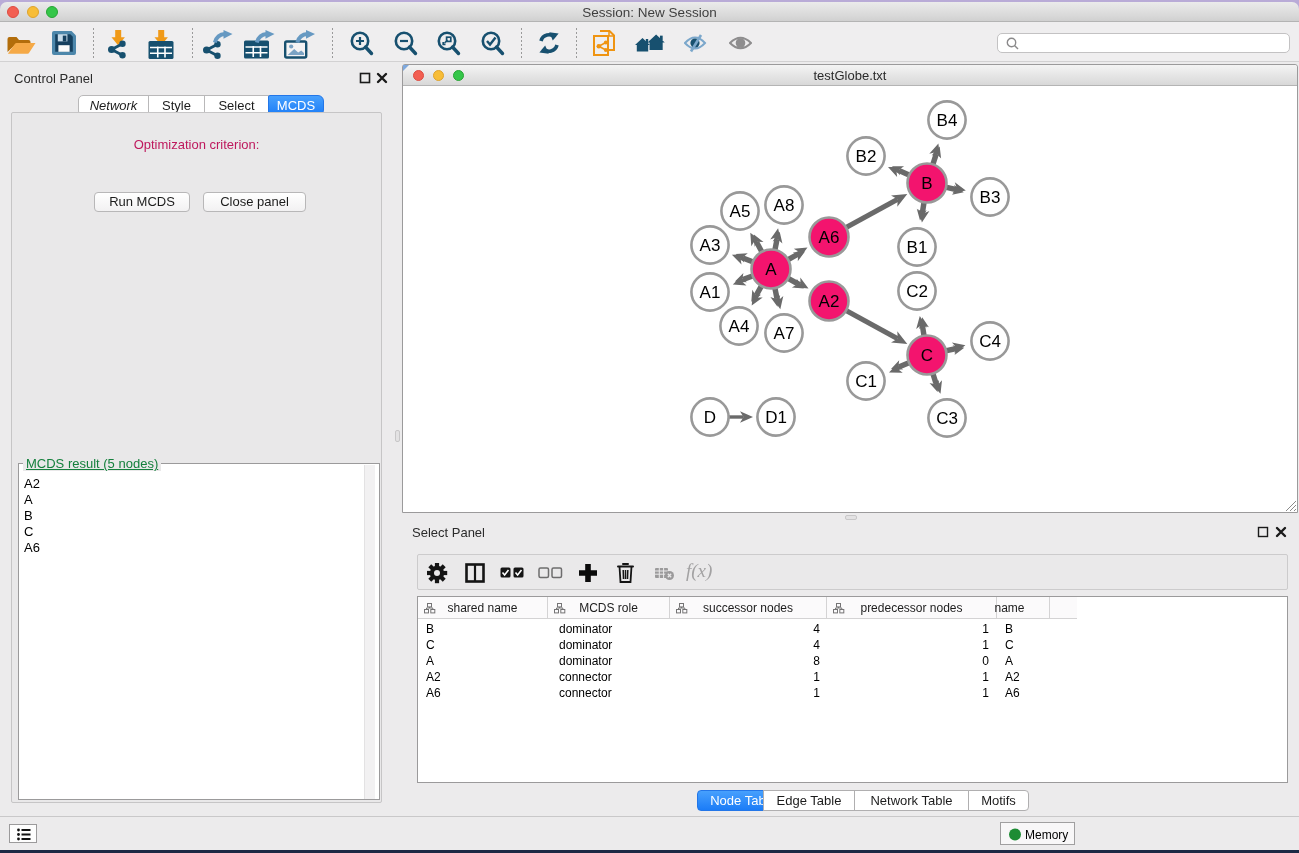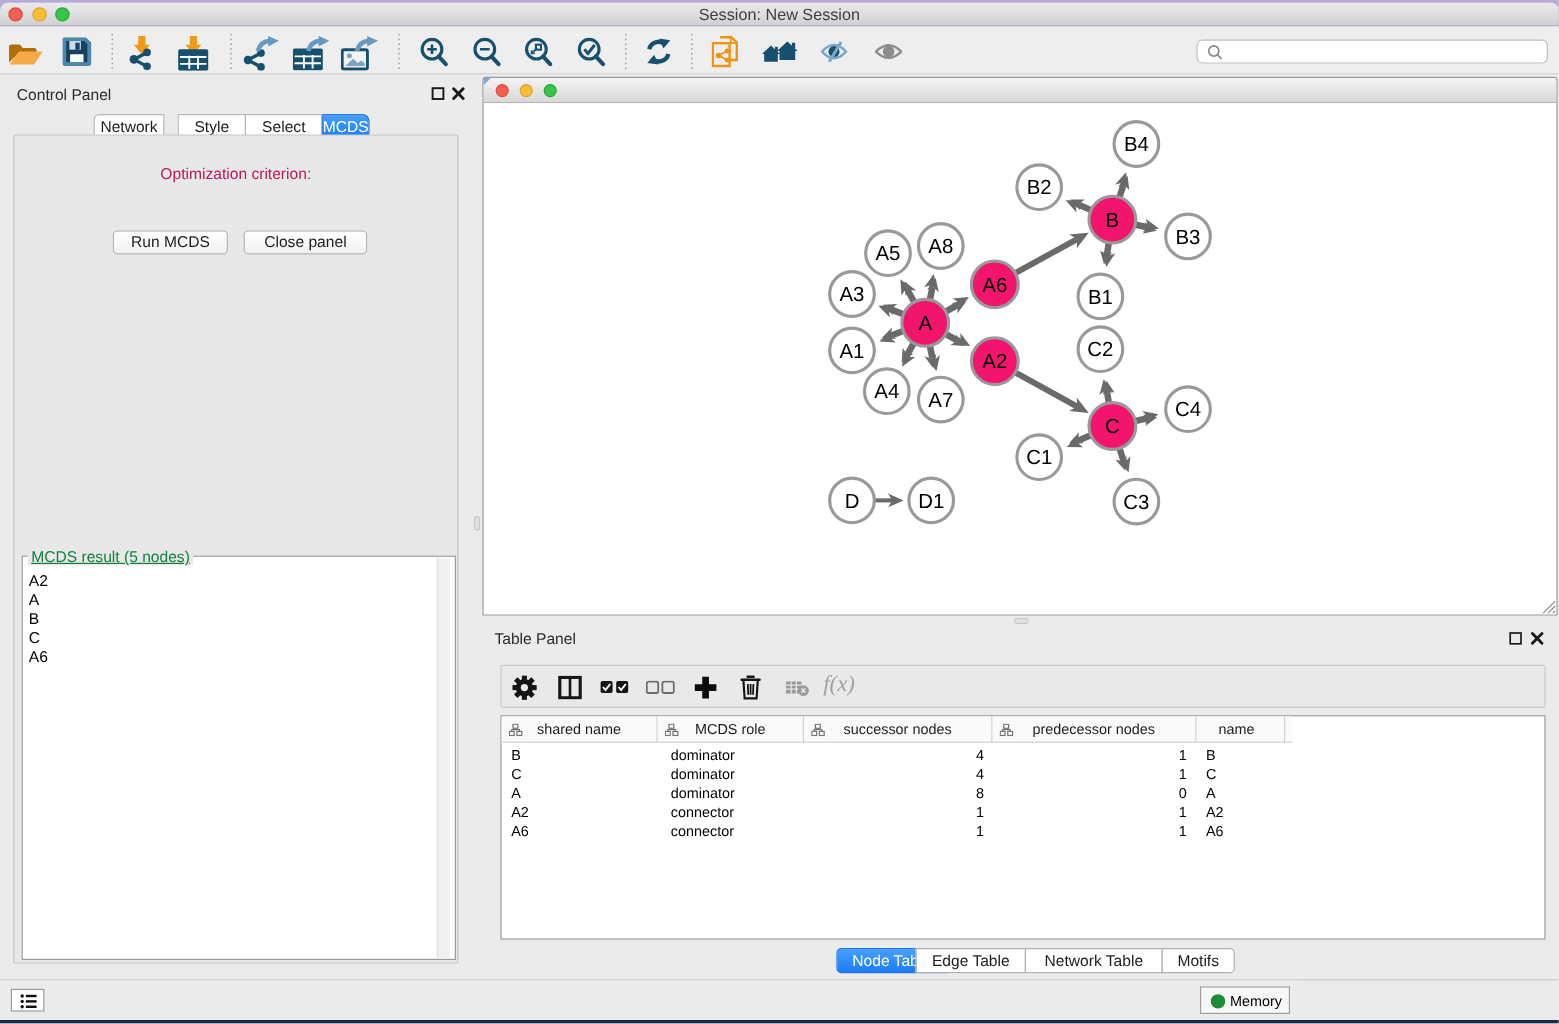--- a/index.html
+++ b/index.html
@@ -220,40 +220,41 @@
     </div>
 </div>
 
 <div class="abs" id="cpTitle">Control Panel</div>
 <svg class="ico" style="left:359px;top:72px" width="12" height="12" viewBox="0 0 12 12">
     <rect x="1.5" y="1.5" width="9" height="9" fill="none" stroke="#1a1a1a" stroke-width="1.6"></rect>
   </svg>
 <svg class="ico" style="left:376px;top:72px" width="12" height="12" viewBox="0 0 12 12">
     <path d="M2 2 L10 10 M10 2 L2 10" stroke="#1a1a1a" stroke-width="2.4" stroke-linecap="round"></path>
   </svg>
-<div class="abs tab" style="left:78px;width:59px;border-radius:5px 0 0 5px;">Network</div>
+<div class="abs tab" style="left:78px;width:71px;border-radius:5px 0 0 5px;font-style:italic;">Network</div>
 <div class="abs tab" style="left:148px;width:57px;">Style</div>
 <div class="abs tab" style="left:204px;width:65px;">Select</div>
-<div class="abs tab tabsel" style="left:268px;width:40px;border-radius:2px 6px 6px 2px;">MCDS</div>
+<div class="abs tab tabsel" style="left:268px;width:56px;border-radius:2px 6px 6px 2px;">MCDS</div>
 <div class="abs" id="tabpane">
   <div class="abs" id="optlabel">Optimization criterion:</div>
   <div class="abs btn" style="left:82px;width:96px;">Run MCDS</div>
   <div class="abs btn" style="left:191px;width:103px;">Close panel</div>
   <div class="abs" id="fieldset">
     <div class="abs" id="mcdslist">A2<br>A<br>B<br>C<br>A6</div>
     <div class="abs" id="cpscroll"></div>
   </div>
   <div class="abs" id="legend">MCDS result (5 nodes)</div>
 </div>
 
 <div class="abs" id="netwin">
   <div class="abs" id="nettitle">
       <svg class="ico" style="left:0px;top:0px" width="6" height="6" viewBox="0 0 6 6">
         <path d="M0 0 L6 0 L0 6 Z" fill="#7ea8dd"></path>
       </svg>
+    <div class="abs title">testGlobe.txt</div>
     <div class="abs tl2" style="left:10px;background:#f25f52;border:1px solid #de4b41;"></div>
     <div class="abs tl2" style="left:30px;background:#f7bd37;border:1px solid #dfa32b;"></div>
     <div class="abs tl2" style="left:50px;background:#35c649;border:1px solid #28a535;"></div>
   </div>
   <svg class="ico" style="left:0;top:21px" width="894" height="427" viewBox="0 0 894 427">
 <g stroke="#6a6a6a" fill="#6a6a6a">
 <line x1="358.1" y1="166.8" x2="351.7" y2="154.8" stroke-width="3.2"></line>
 <polygon points="347.3,146.7 358.2,155.1 351.7,154.8 348.3,160.3" stroke="none"></polygon>
 <line x1="360.0" y1="165.7" x2="354.6" y2="155.7" stroke-width="3.2"></line>
 <polygon points="350.9,148.6 360.5,156.0 354.6,155.7 351.6,160.7" stroke="none"></polygon>
@@ -367,21 +368,21 @@
 <text x="544" y="338">C3</text>
 <text x="307" y="337">D</text>
 <text x="373" y="337">D1</text>
 </g>
     </svg>
   <svg class="ico" style="left:881px;top:435px" width="13" height="12" viewBox="0 0 13 12">
       <path d="M12 1 L2 11 M12 5 L6 11 M12 9 L10 11" stroke="#8a8a8a" stroke-width="1"></path>
     </svg>
 </div>
 
-<div class="abs" id="tpTitle">Table Panel</div>
+<div class="abs" id="tpTitle">Select Panel</div>
 <svg class="ico" style="left:1257px;top:526px" width="12" height="12" viewBox="0 0 12 12">
     <rect x="1.5" y="1.5" width="9" height="9" fill="none" stroke="#1a1a1a" stroke-width="1.4"></rect>
   </svg>
 <svg class="ico" style="left:1275px;top:526px" width="12" height="12" viewBox="0 0 12 12">
     <path d="M2 2 L10 10 M10 2 L2 10" stroke="#1a1a1a" stroke-width="2.4" stroke-linecap="round"></path>
   </svg>
 <div class="abs" id="tptoolbar">
   <svg class="ico" style="left:9px;top:8px" width="21" height="21" viewBox="0 0 21 21">
       <g transform="translate(10,10)" fill="#151515">
         <circle r="7.2"></circle>
@@ -437,21 +438,21 @@
       </div>
     <div class="abs hcell" style="left:130px;width:122px;">
         <div class="abs hlabel">MCDS role</div>
       </div>
     <div class="abs hcell" style="left:252px;width:157px;">
         <div class="abs hlabel">successor nodes</div>
       </div>
     <div class="abs hcell" style="left:409px;width:170px;">
         <div class="abs hlabel">predecessor nodes</div>
       </div>
-    <div class="abs hcell" style="left:573px;width:80px;">
+    <div class="abs hcell" style="left:552px;width:80px;">
         <div class="abs hlabel">name</div>
       </div>
   </div>
   <svg class="ico" style="left:6px;top:6px" width="12" height="11" viewBox="0 0 12 11">
       <rect x="3.5" y="0.5" width="4" height="3.4" fill="none" stroke="#757475" stroke-width="1"></rect>
       <rect x="0.5" y="6.5" width="4" height="3.4" fill="none" stroke="#757475" stroke-width="1"></rect>
       <rect x="6.8" y="6.5" width="4" height="3.4" fill="none" stroke="#757475" stroke-width="1"></rect>
       <path d="M5.5 4 V5 M2.5 6.5 V5 H8.8 V6.5" fill="none" stroke="#757475" stroke-width="1"></path>
     </svg>
     <svg class="ico" style="left:136px;top:6px" width="12" height="11" viewBox="0 0 12 11">

